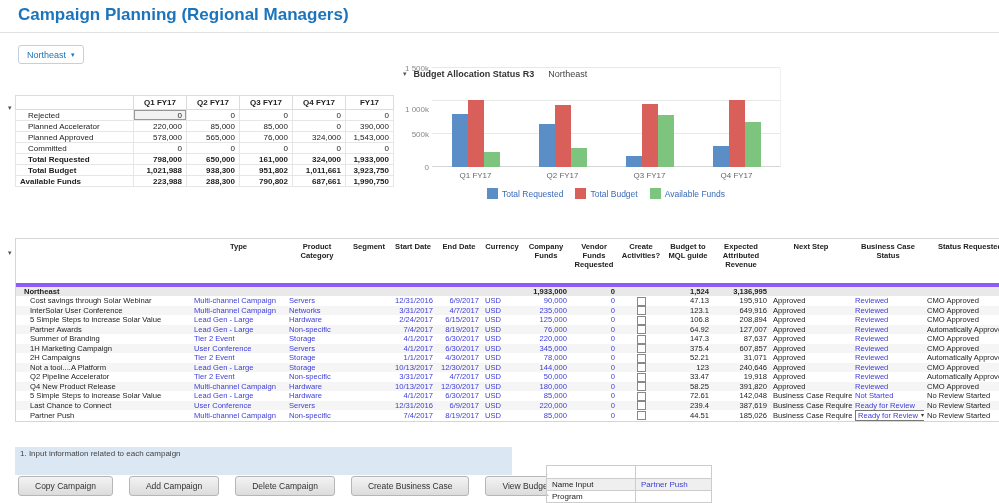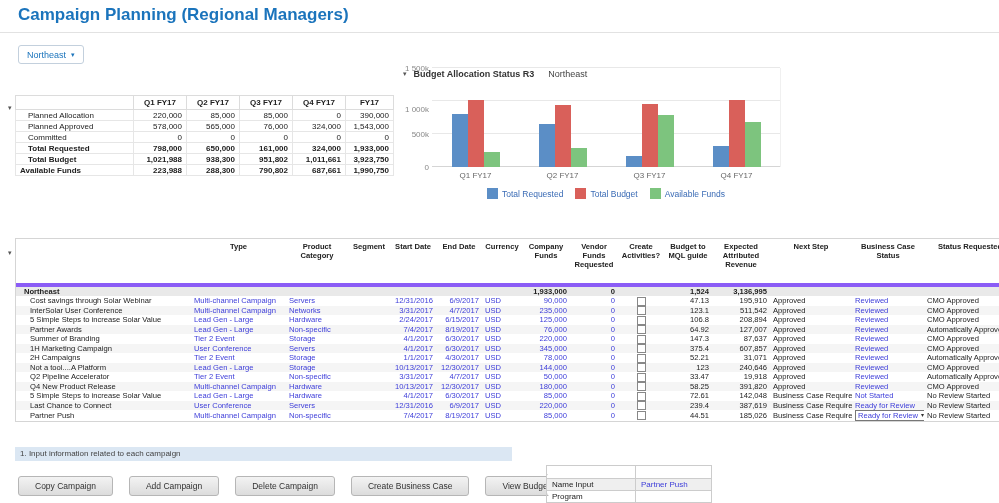--- a/index.html
+++ b/index.html
@@ -59,21 +59,21 @@
   #campaigns-table td.name{padding-left:14px;}
   #campaigns-table tr.group td.name{padding-left:8px;}
   #campaigns-table td.num{text-align:right;}
   #campaigns-table td.ctr{text-align:center;}
   .lnk{color:#3c3cd9;text-decoration:none;cursor:pointer;}
   .cbx{display:inline-block;width:7px;height:7px;border:1px solid #888;background:#fff;vertical-align:middle;cursor:pointer;}
   .bcs-active{display:inline-flex;align-items:center;gap:3px;border:1px solid #777;background:#fff;padding:0 2px;}
   .bcs-active .dd{color:#333;font-size:6px;}
 
   
-  .instruction{position:absolute;left:15px;top:447px;width:497px;height:14px;background:#dbe7f3;
+  .instruction{position:absolute;left:15px;top:447px;width:497px;height:28px;background:#dbe7f3;
       font-size:8px;color:#444;line-height:14px;padding-left:5px;box-sizing:border-box;}
   .btn-row{position:absolute;left:18px;top:476px;display:flex;gap:16px;}
   .btn{height:20px;padding:0 16px;font-size:8.5px;color:#333;background:linear-gradient(#f3f3f3,#dcdcdc);
       border:1px solid #b6b6b6;border-radius:3px;font-family:inherit;cursor:pointer;white-space:nowrap;}
 
   
   #pp-table{position:absolute;left:546px;top:465px;border-collapse:collapse;table-layout:fixed;
       font-size:8px;background:#fff;border-radius:16px;}
   #pp-table td,#pp-table th{border:1px solid #ccc;padding:0 5px;height:11px;text-align:left;font-weight:normal;}
   #pp-table th{height:12px;}
@@ -111,21 +111,29 @@
         <th></th>
         <th>Q1 FY17</th>
         <th>Q2 FY17</th>
         <th>Q3 FY17</th>
         <th>Q4 FY17</th>
         <th>FY17</th>
       </tr>
     </thead>
   <tbody id="budget-tbody">
       <tr>
-        <td class="lbl">Planned Allocation</td>
+        <td class="lbl">Rejected</td>
+        <td class="num selcell">0</td>
+        <td class="num">0</td>
+        <td class="num">0</td>
+        <td class="num">0</td>
+        <td class="num">0</td>
+      </tr>
+      <tr>
+        <td class="lbl">Planned Accelerator</td>
         <td class="num">220,000</td>
         <td class="num">85,000</td>
         <td class="num">85,000</td>
         <td class="num">0</td>
         <td class="num">390,000</td>
       </tr>
       <tr>
         <td class="lbl">Planned Approved</td>
         <td class="num">578,000</td>
         <td class="num">565,000</td>
@@ -314,21 +322,21 @@
           <td><a class="lnk">Multi-channel Campaign</a></td>
           <td><a class="lnk">Networks</a></td>
           <td></td>
           <td class="num"><a class="lnk">3/31/2017</a></td>
           <td class="num"><a class="lnk">4/7/2017</a></td>
           <td><a class="lnk">USD</a></td>
           <td class="num"><a class="lnk">235,000</a></td>
           <td class="num"><a class="lnk">0</a></td>
           <td class="ctr"><span class="cbx"></span></td>
           <td class="num">123.1</td>
-          <td class="num">511,542</td>
+          <td class="num">649,916</td>
           <td>Approved</td>
           <td><a class="lnk">Reviewed</a></td>
           <td>CMO Approved</td>
         </tr>
         <tr>
           <td class="name">5 Simple Steps to increase Solar Value</td>
           <td><a class="lnk">Lead Gen - Large</a></td>
           <td><a class="lnk">Hardware</a></td>
           <td></td>
           <td class="num"><a class="lnk">2/24/2017</a></td>

